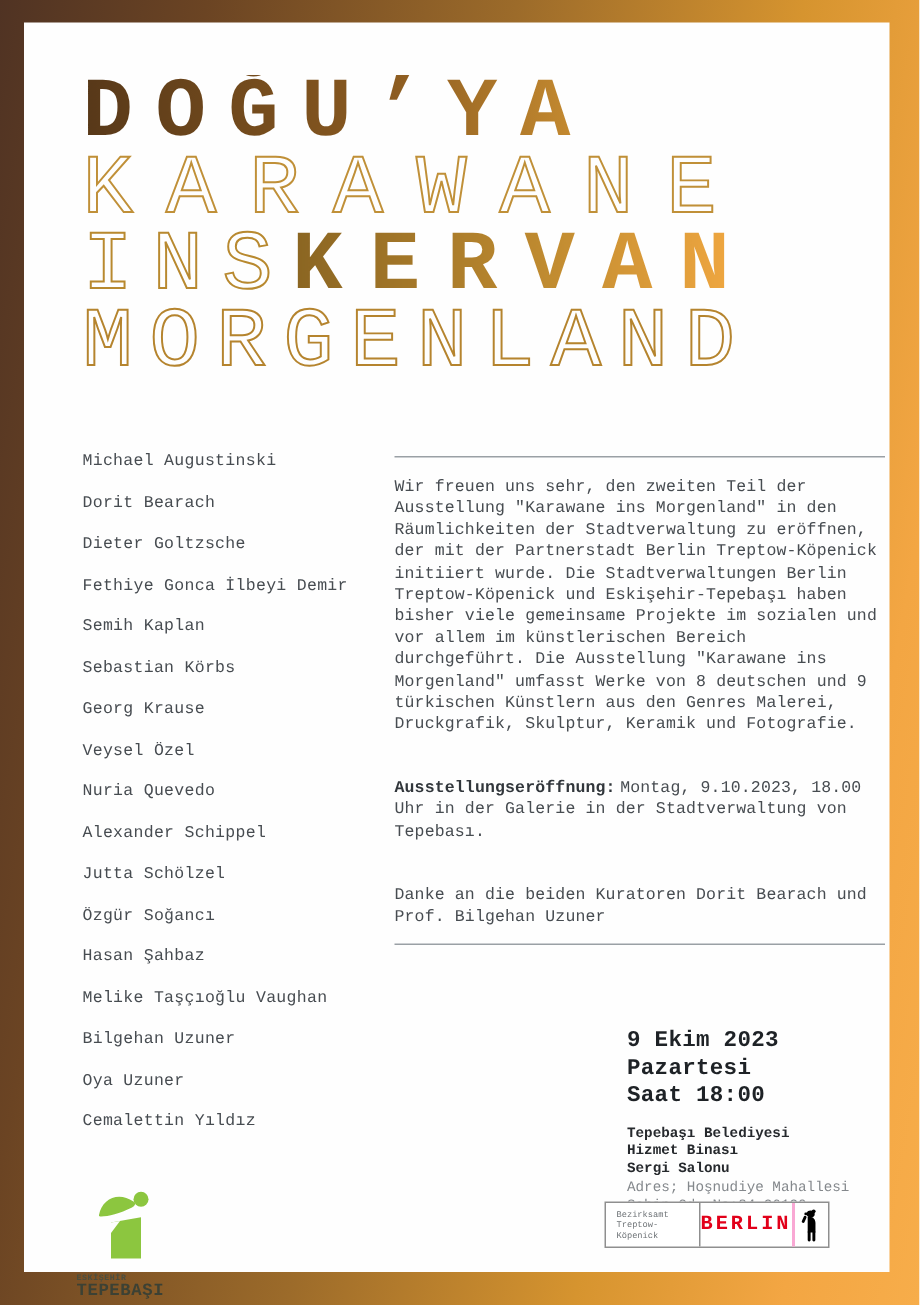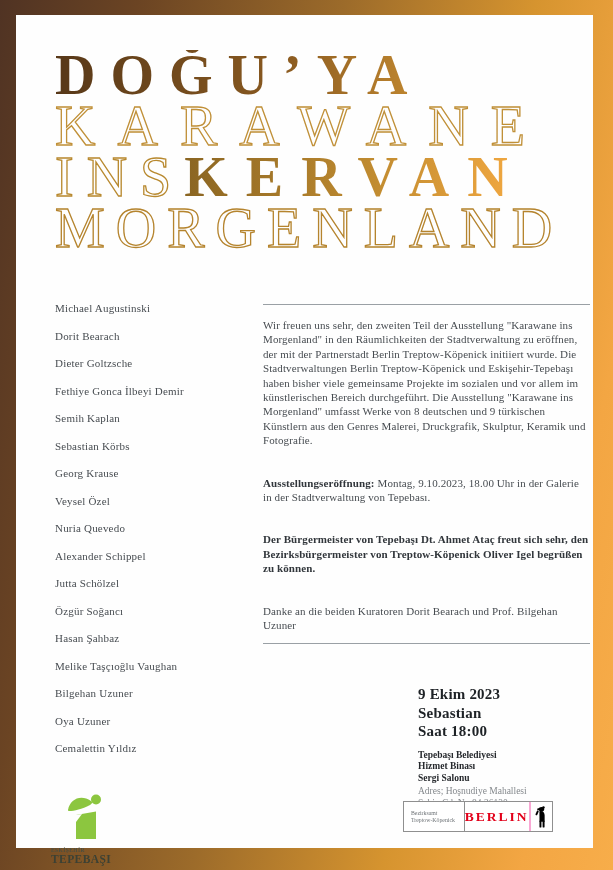--- a/index.html
+++ b/index.html
@@ -1,20 +1,20 @@
 <!DOCTYPE html>
 <html style="--title-dark: #573819; --title-gold: #f2a53f; --stroke-gold: #c09038; --text: #474c51; --text-bold: #31363b; --berlin-red: #e2001a; --tepebasi-green: #8cc63f; --frame-dark: #503323; --frame-gold: #f7ad4a;"><head>
 <meta charset="utf-8">
 <style>
   html,body { margin:0; padding:0; background:#ffffff; }
   * { box-sizing:border-box; }
   .poster {
     position:relative; width:613px; height:870px; overflow:hidden;
     background:linear-gradient(100deg,#503323 0%,#6b4423 18%,#9c6b2a 45%,#d6942f 70%,#f3a643 88%,#f7ad4a 100%);
-    font-family:Liberation Serif, serif;
+    font-family:Liberation Mono, monospace;
   }
   .panel { position:absolute; left:16px; top:15px; right:20px; bottom:22px; background:#fefefe; }
 
   
   .title-block { position:absolute; left:39px; top:35px; }
   .t-line { display:block; height:51px; line-height:51px; font-size:56px; white-space:nowrap; }
   .grad1 {
     font-weight:700; letter-spacing:15px;
     background:linear-gradient(90deg,#573819 0%,#8a5a20 45%,#c88d31 75%,#f2a53f 100%);
     -webkit-background-clip:text; background-clip:text; color:transparent;
@@ -105,29 +105,28 @@
         <li class="artist">Melike Taşçıoğlu Vaughan</li>
         <li class="artist">Bilgehan Uzuner</li>
         <li class="artist">Oya Uzuner</li>
         <li class="artist">Cemalettin Yıldız</li>
       </ul>
 
     <div class="info">
       <hr class="divider">
       <p>Wir freuen uns sehr, den zweiten Teil der Ausstellung "Karawane ins Morgenland" in den Räumlichkeiten der Stadtverwaltung zu eröffnen, der mit der Partnerstadt Berlin Treptow-Köpenick initiiert wurde. Die Stadtverwaltungen Berlin Treptow-Köpenick und Eskişehir-Tepebaşı haben bisher viele gemeinsame Projekte im sozialen und vor allem im künstlerischen Bereich durchgeführt. Die Ausstellung "Karawane ins Morgenland" umfasst Werke von 8 deutschen und 9 türkischen Künstlern aus den Genres Malerei, Druckgrafik, Skulptur, Keramik und Fotografie.</p>
       <p class="spaced"><span class="label-bold">Ausstellungseröffnung:</span><span>Montag, 9.10.2023, 18.00 Uhr in der Galerie in der Stadtverwaltung von Tepebası.</span></p>
-      <p class="spaced bold-text">Der Bürgermeister von Tepebaşı Dt. Ahmet Ataç freut sich sehr, den Bezirksbürgermeister von Treptow-Köpenick Oliver Igel begrüßen zu können.</p>
       <p class="spaced">Danke an die beiden Kuratoren Dorit Bearach und Prof. Bilgehan Uzuner</p>
       <hr class="divider divider-bottom">
     </div>
 
     <div class="event">
       <div class="event-date">
         <div>9 Ekim 2023</div>
-        <div>Sebastian</div>
+        <div>Pazartesi</div>
         <div>Saat 18:00</div>
       </div>
       <div class="venue">
 
       <div class="venue-line">Tepebaşı Belediyesi</div>
           <div class="venue-line">Hizmet Binası</div>
           <div class="venue-line">Sergi Salonu</div>
         </div>
       <div class="address">
 

